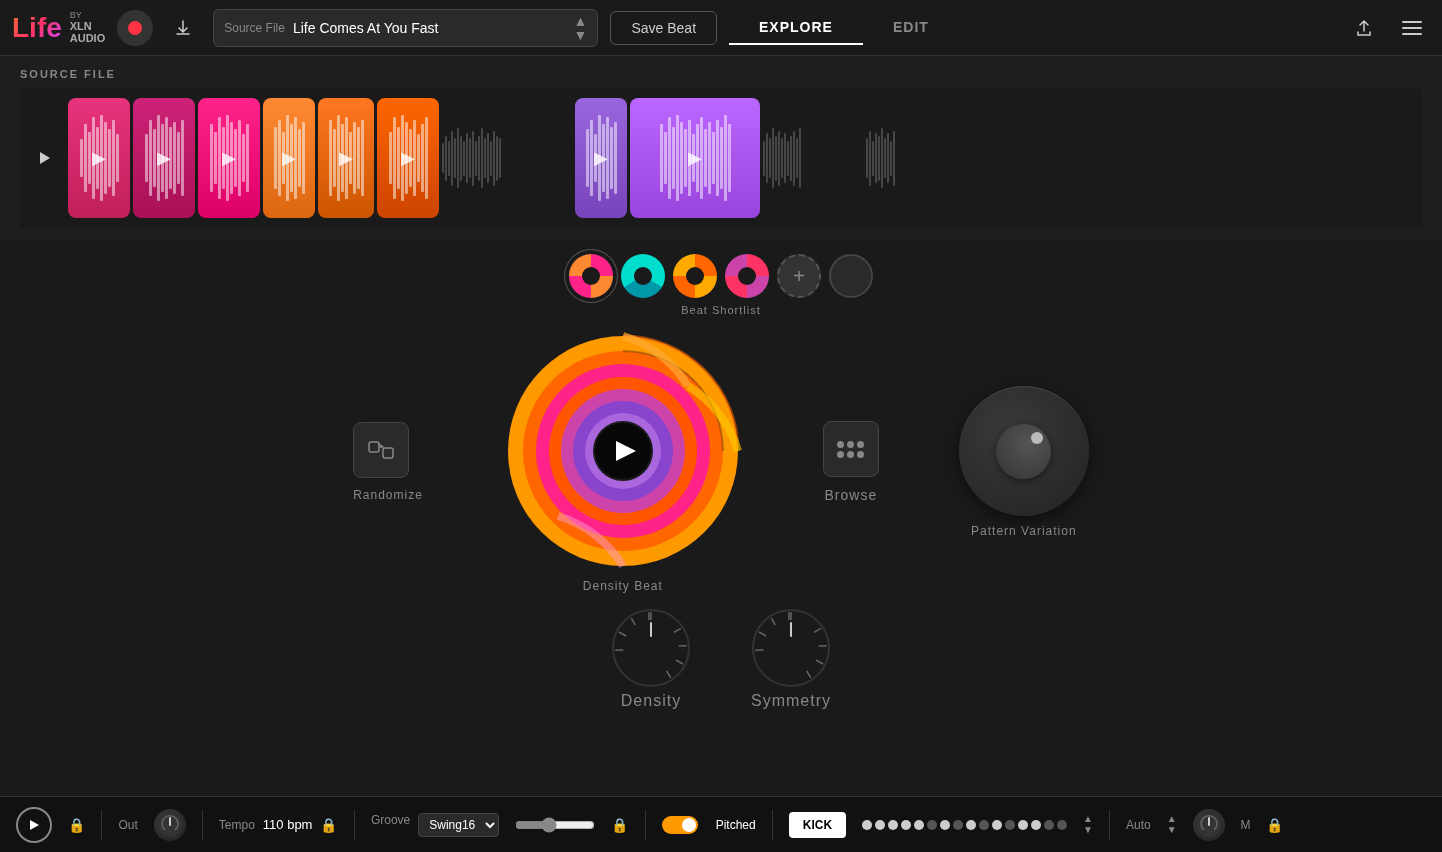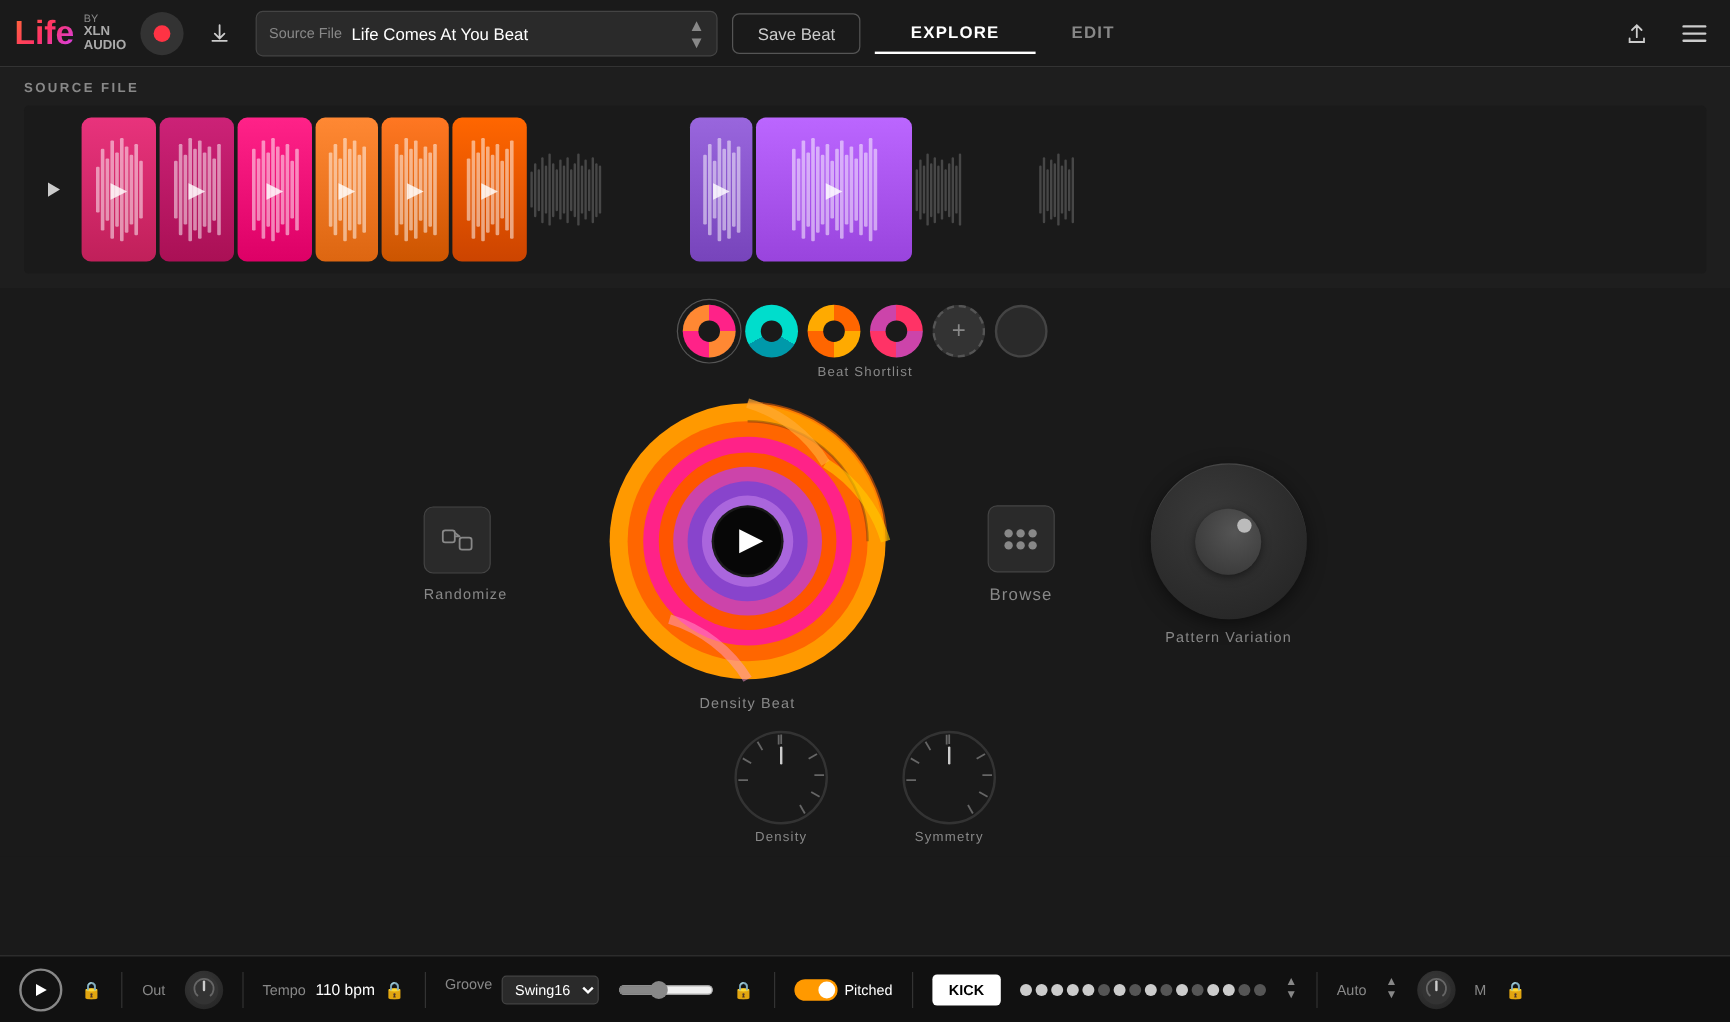--- a/index.html
+++ b/index.html
@@ -464,21 +464,21 @@
       display: flex;
       flex-direction: column;
       align-items: center;
       gap: 4px;
     }
     .mini-knob {
       width: 80px; height: 80px;
       position: relative;
     }
     .mini-knob-label {
-      font-size: 11px;
+      font-size: 16px;
       color: #888;
       letter-spacing: 1px;
     }
 
     
     .bottom-bar {
       position: absolute;
       bottom: 0;
       left: 0;
       right: 0;
@@ -542,21 +542,21 @@
       border: 1px solid #444;
       color: #fff;
       padding: 3px 6px;
       border-radius: 4px;
       font-size: 12px;
       cursor: pointer;
     }
     .pitch-toggle {
       display: flex;
       align-items: center;
-      gap: 6px;
+      gap: 18px;
     }
     .toggle-switch {
       width: 36px; height: 18px;
       background: #ff9900;
       border-radius: 9px;
       position: relative;
       cursor: pointer;
     }
     .toggle-thumb {
       width: 14px; height: 14px;
@@ -636,21 +636,21 @@
   </button>
 
   <button class="download-btn">
     <svg width="20" height="20" viewBox="0 0 20 20" fill="none">
       <path d="M10 3v10M6 10l4 4 4-4M4 16h12" stroke="#ccc" stroke-width="1.5" stroke-linecap="round"></path>
     </svg>
   </button>
 
   <div class="source-file-selector">
     <span class="source-label">Source File</span>
-    <span class="source-value">Life Comes At You Beat</span>
+    <span class="source-value">Life Comes At You Fast</span>
     <div class="source-arrows">▲<br>▼</div>
   </div>
 
   <button class="save-beat-btn">Save Beat</button>
 
   <div class="nav-tabs">
     <button class="nav-tab active">EXPLORE</button>
     <button class="nav-tab">EDIT</button>
   </div>
 

